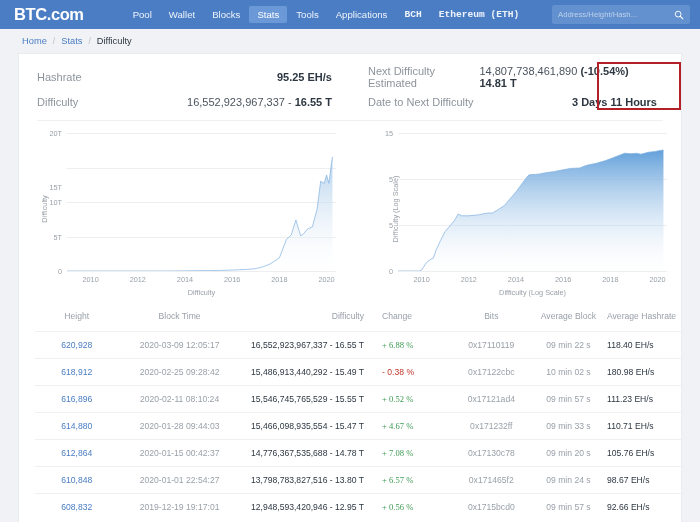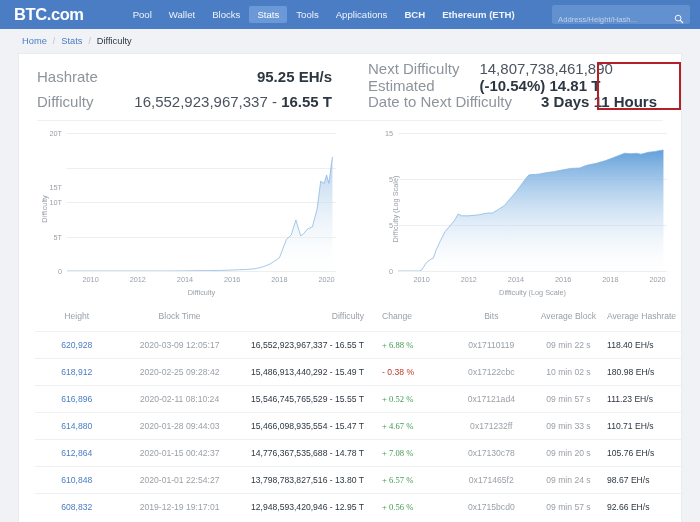--- a/index.html
+++ b/index.html
@@ -35,30 +35,30 @@
   .navitem {
     color: #eef3fb;
     font-size: 9.6px;
     padding: 4px 8px;
     border-radius: 2px;
     white-space: nowrap;
     cursor: pointer;
     line-height: 1;
   }
   .navitem.active { background: #6b98d6; color: #ffffff; }
-  .navitem.strong { font-weight: bold; }
+  .navitem.strong { font-weight: bold; font-family: Liberation Mono, monospace; }
 
   .searchwrap {
     position: absolute;
     right: 10px; top: 5px;
     width: 138px; height: 19px;
     background: #6390cf;
     border-radius: 2px;
     display: flex;
-    align-items: flex-end;
+    align-items: center;
     padding: 0 6px;
   }
   .searchwrap input {
     flex: 1;
     border: none; outline: none; background: transparent;
     color: #ffffff;
     font-size: 7.7px;
     font-family: "Liberation Sans", sans-serif;
   }
   .searchwrap input::placeholder { color: #bdd2ec; }
@@ -87,21 +87,21 @@
   }
 
   
   .summary { display: flex; padding: 10px 0 6px 0; }
   .sumcol { width: 50%; padding: 0 18px; }
   .sumrow {
     display: flex;
     justify-content: space-between;
     align-items: center;
     height: 25px;
-    font-size: 15px;
+    font-size: 11px;
   }
   .sumlabel { color: #8d949c; }
   .sumval { color: #2d3742; font-weight: bold; }
   .sumval .plain { font-weight: normal; color: #4b545e; }
   .divider { height: 1px; background: #eef0f2; margin: 0 18px; }
 
   .sumcol.right { position: relative; }
   .hibox {
     position: absolute;
     right: 0px; top: -2px;

